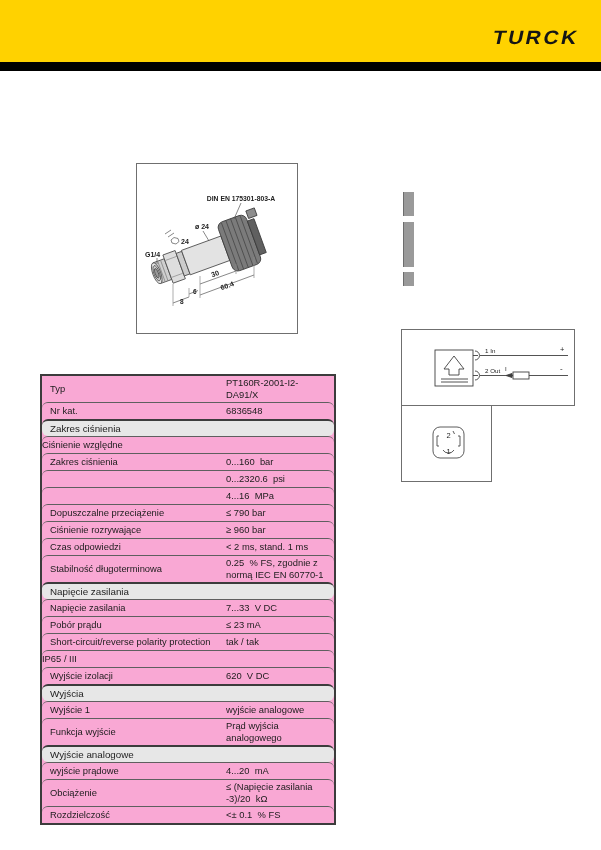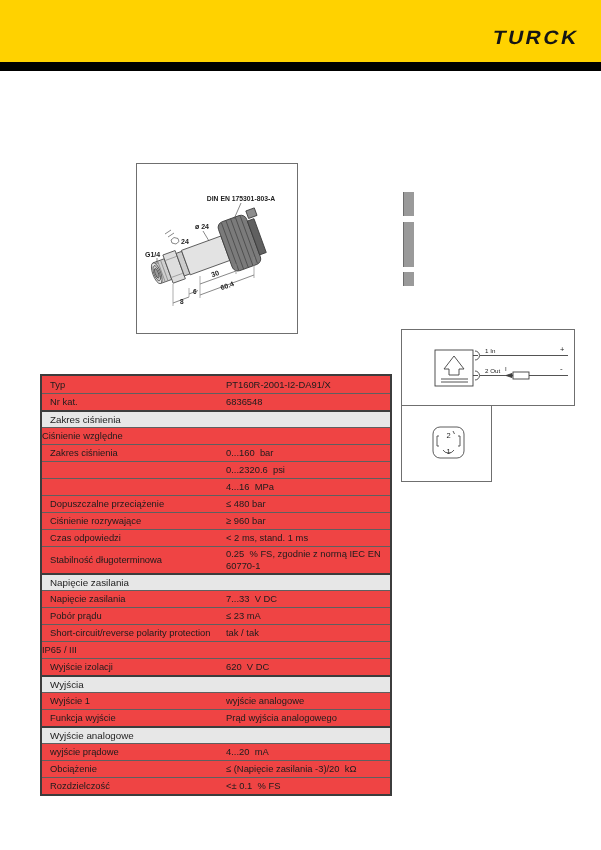--- a/index.html
+++ b/index.html
@@ -14,24 +14,24 @@
   .figbox{position:absolute;background:#fff;border:1px solid #6f6f6f;box-sizing:border-box;}
   .drawbox{left:136px;top:163px;width:162px;height:171px;}
   .wirebox{left:401px;top:329px;width:174px;height:77px;}
   .pinbox{left:401px;top:405px;width:91px;height:77px;}
   
   .redbar{position:absolute;left:403px;width:11px;background:#9a9a9a;border-left:1px solid #6d6d6d;box-sizing:border-box;}
   .redbar.b1{top:192px;height:24px;}
   .redbar.b2{top:222px;height:45px;}
   .redbar.b3{top:272px;height:14px;}
   
-  .spec{position:absolute;left:40px;top:374px;width:352px;border:2px solid #3c3c3c;
-        box-sizing:border-box;background:#ef4444;}
+  .spec{position:absolute;left:40px;top:374px;width:296px;border:2px solid #3c3c3c;
+        box-sizing:border-box;background:#f9a8d4;}
   .trow{display:flex;align-items:center;min-height:17px;box-sizing:border-box;padding:1px 0;}
-  .trow + .trow{border-top:1px solid #5f5f5f;}
+  .trow + .trow{border-top:1px solid #5f5f5f;border-radius:6px;}
   .trow.section{background:#e7e7e7;border-top:2px solid #3c3c3c;}
   .trow.section:first-child{border-top:none;}
   .cell{font-size:9.4px;line-height:12px;}
   .cell.label{flex:0 0 184px;padding-left:8px;box-sizing:border-box;white-space:nowrap;}
   .cell.value{flex:1;padding-right:4px;white-space:pre-wrap;}
   .sect-label{font-size:9.8px;line-height:12px;padding-left:8px;color:#222;}
   svg text{font-family:"Liberation Sans",sans-serif;}
 </style>
 </head>
 <body>
@@ -178,21 +178,21 @@
       <div class="trow">
         <div class="cell label"></div>
         <div class="cell value">0...2320.6  psi</div>
       </div>
       <div class="trow">
         <div class="cell label"></div>
         <div class="cell value">4...16  MPa</div>
       </div>
       <div class="trow">
         <div class="cell label">Dopuszczalne przeciążenie</div>
-        <div class="cell value">≤ 480 bar</div>
+        <div class="cell value">≤ 790 bar</div>
       </div>
       <div class="trow">
         <div class="cell label">Ciśnienie rozrywające</div>
         <div class="cell value">≥ 960 bar</div>
       </div>
       <div class="trow">
         <div class="cell label">Czas odpowiedzi</div>
         <div class="cell value">&lt; 2 ms, stand. 1 ms</div>
       </div>
       <div class="trow">

